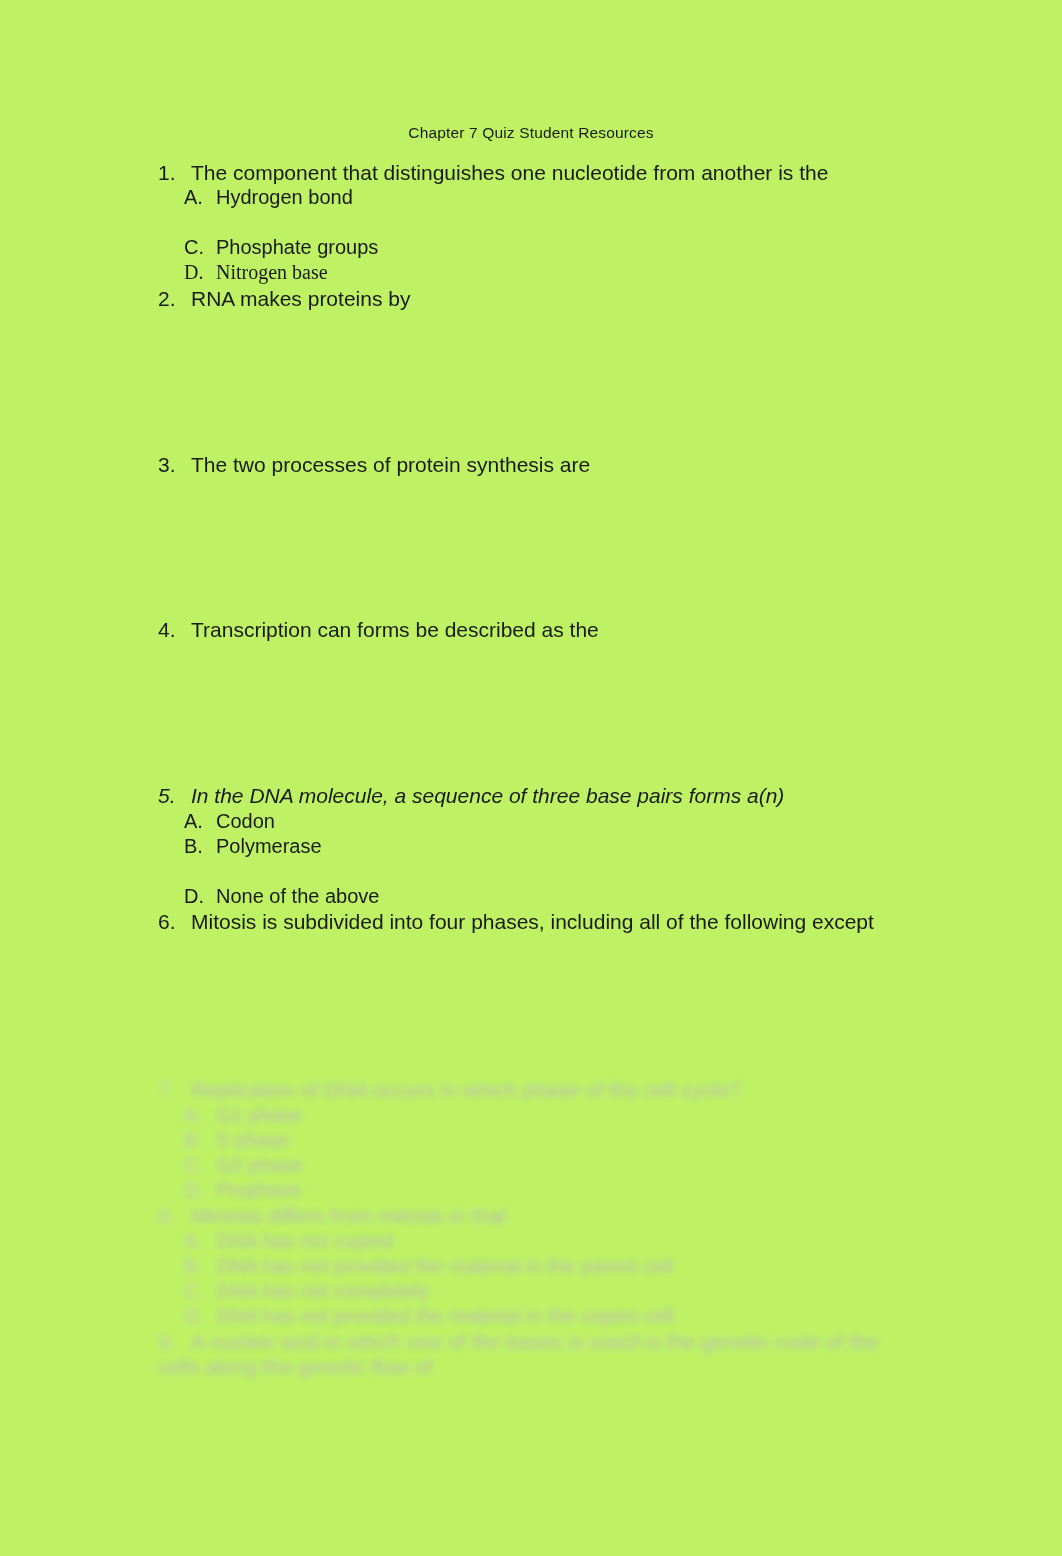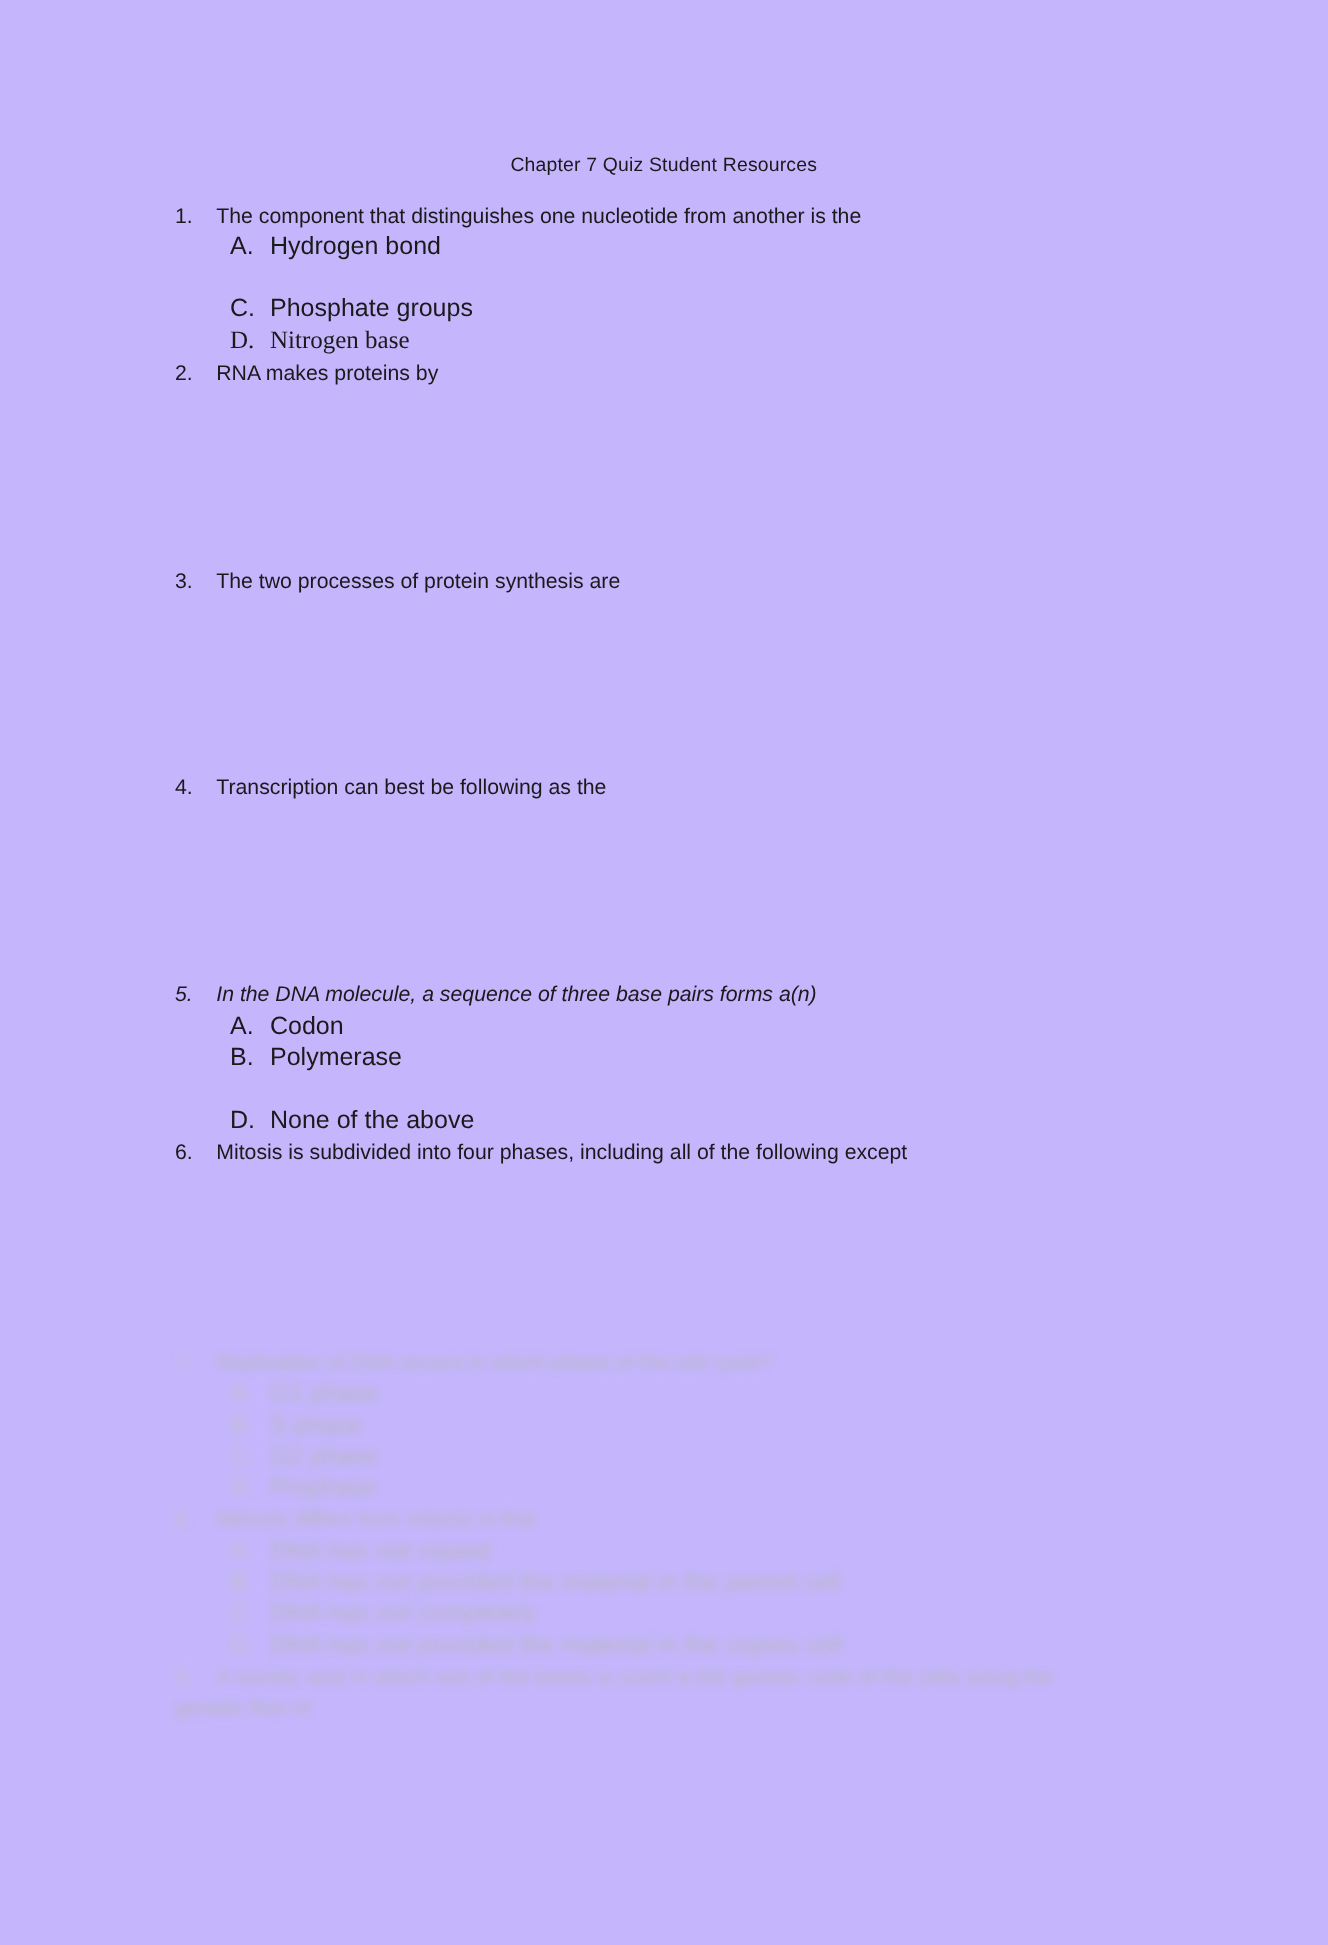--- a/index.html
+++ b/index.html
@@ -4,21 +4,21 @@
 <style>
   html, body {
     margin: 0;
     padding: 0;
     background: #ffffff;
   }
   .page {
     position: relative;
     width: 1062px;
     height: 1556px;
-    background: #c4b5fd;
+    background: #bef264;
     font-family: "Liberation Sans", sans-serif;
     color: #1a1a1a;
     overflow: hidden;
   }
 
   
   .doc-title {
     position: absolute;
     left: 0;
     right: 0;
@@ -26,23 +26,23 @@
     text-align: center;
     font-size: 15.5px;
     line-height: 21px;
     letter-spacing: 0.01em;
     color: #1a1a1a;
   }
 
   
   .qitem {
     position: absolute;
-    left: 140px;
+    left: 158px;
     width: 880px;
-    font-size: 17px;
+    font-size: 21px;
     line-height: 25.3px;
     white-space: nowrap;
   }
   .qitem .marker {
     display: inline-block;
     width: 33px;
     text-align: left;
   }
   .qitem .qtext {
     display: inline;
@@ -102,21 +102,21 @@
 
   <div class="qitem" style="top:286px;">
     <span class="marker">2.</span><span class="qtext">RNA makes proteins by</span>
   </div>
 
   <div class="qitem" style="top:452px;">
     <span class="marker">3.</span><span class="qtext">The two processes of protein synthesis are</span>
   </div>
 
   <div class="qitem" style="top:617px;">
-    <span class="marker">4.</span><span class="qtext">Transcription can best be following as the</span>
+    <span class="marker">4.</span><span class="qtext">Transcription can forms be described as the</span>
   </div>
 
   <div class="qitem" style="top:783px;font-style:italic;">
     <span class="marker">5.</span><span class="qtext">In the DNA molecule, a sequence of three base pairs forms a(n)</span>
   </div>
   <div class="oitem" style="top:809px;">
     <span class="marker">A.</span><span>Codon</span>
   </div>
   <div class="oitem" style="top:834px;">
     <span class="marker">B.</span><span>Polymerase</span>

